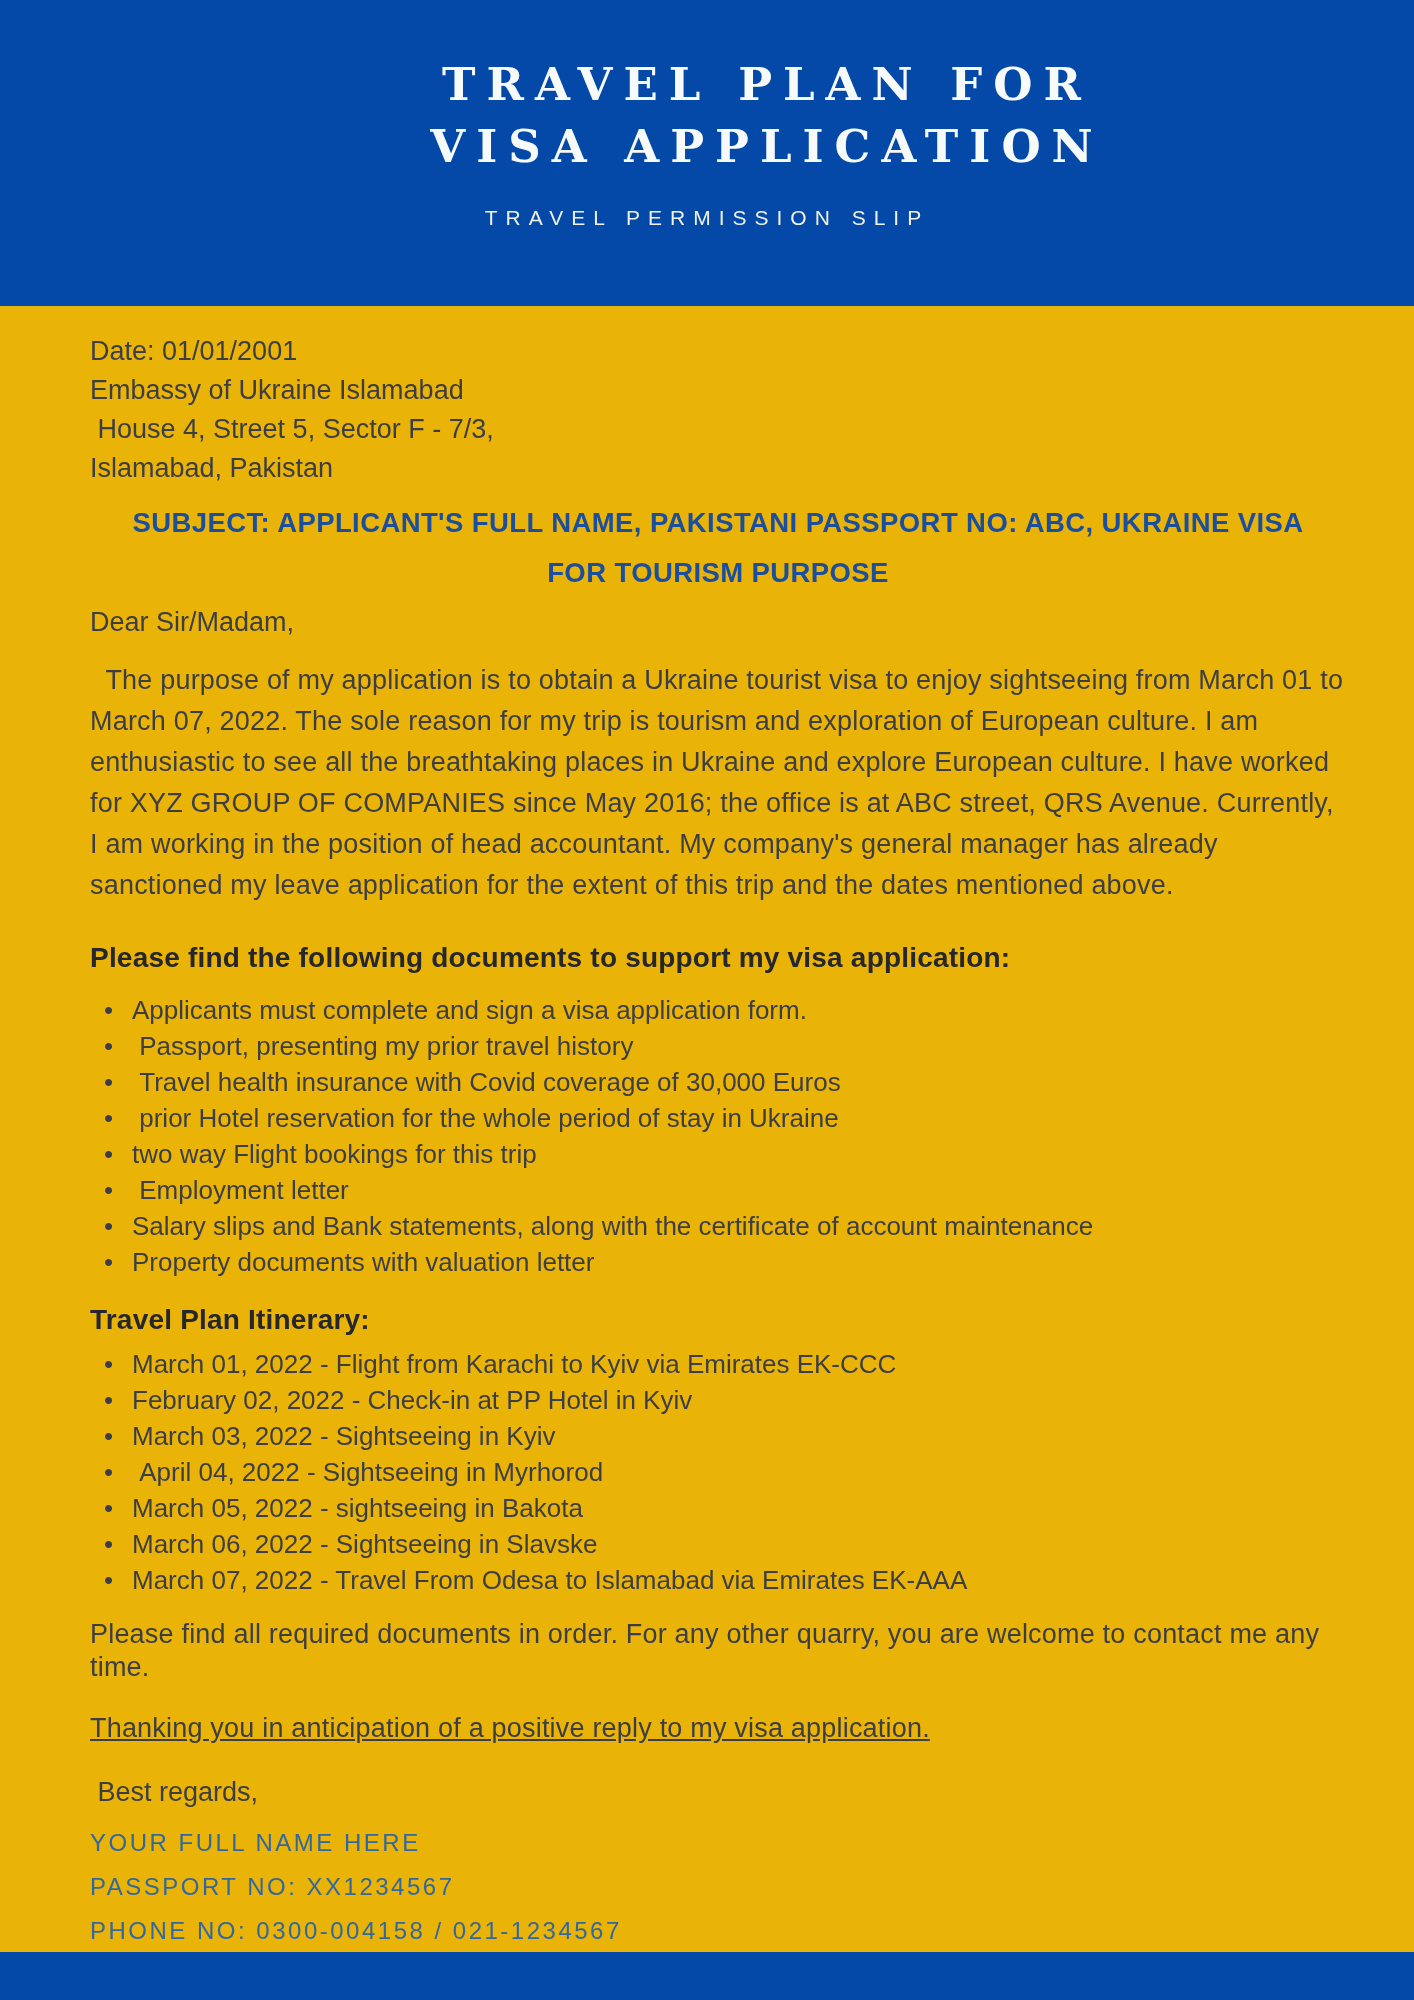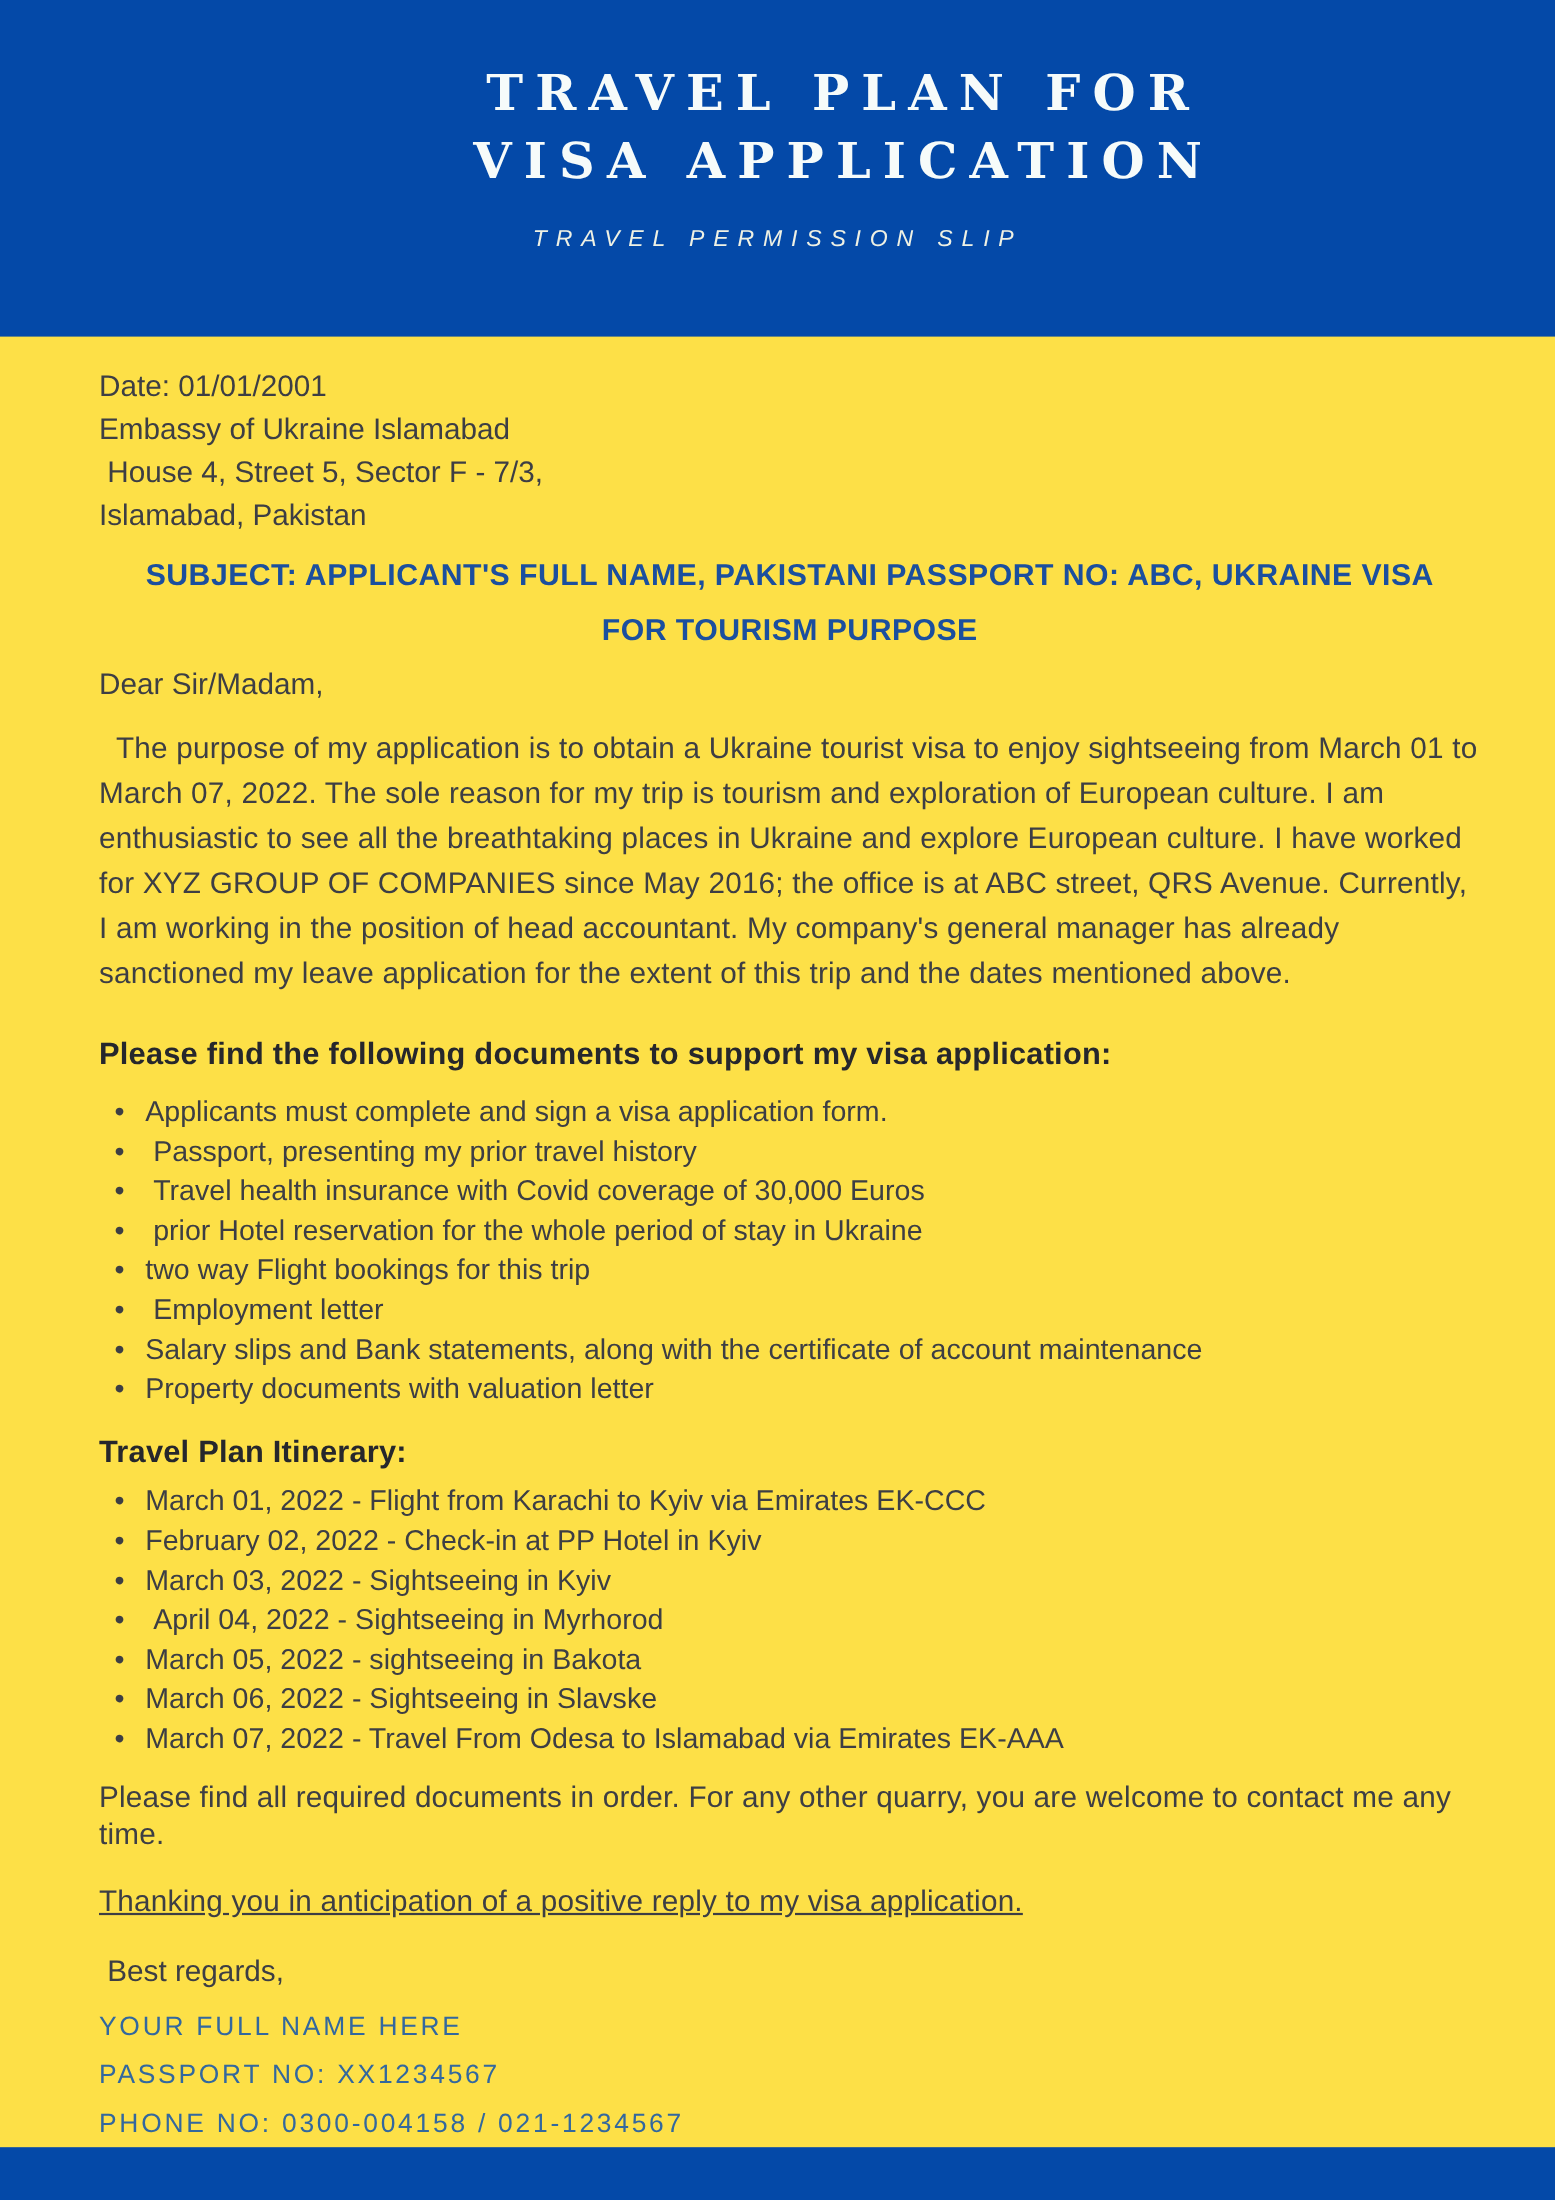--- a/index.html
+++ b/index.html
@@ -1,21 +1,21 @@
 <!DOCTYPE html>
 <html><head>
 <meta charset="utf-8">
 <style>
   html, body { margin: 0; padding: 0; background: #e8e8e8; }
   .page {
     position: relative;
     width: 1414px;
     height: 2000px;
     margin: 0 auto;
-    background: #fde047;
+    background: #eab308;
     overflow: hidden;
     font-family: "Liberation Sans", "DejaVu Sans", sans-serif;
     color: #3d3e44;
   }
 
   
   .banner {
     width: 100%;
     height: 306px;
     background: #0449a8;
@@ -31,21 +31,20 @@
     letter-spacing: 11px;
     color: #f6fbfa;
     margin-left: 120px; 
   }
   .banner .subtitle {
     margin-top: 28px;
     font-size: 21px;
     letter-spacing: 8px;
     font-weight: 400;
     color: #eff1e4;
-    font-style: italic;
   }
 
   
   .content {
     box-sizing: border-box;
     padding: 0 68px 0 90px;
   }
   .address-block { margin-top: 26px; }
   .address-block div {
     font-size: 27px;

